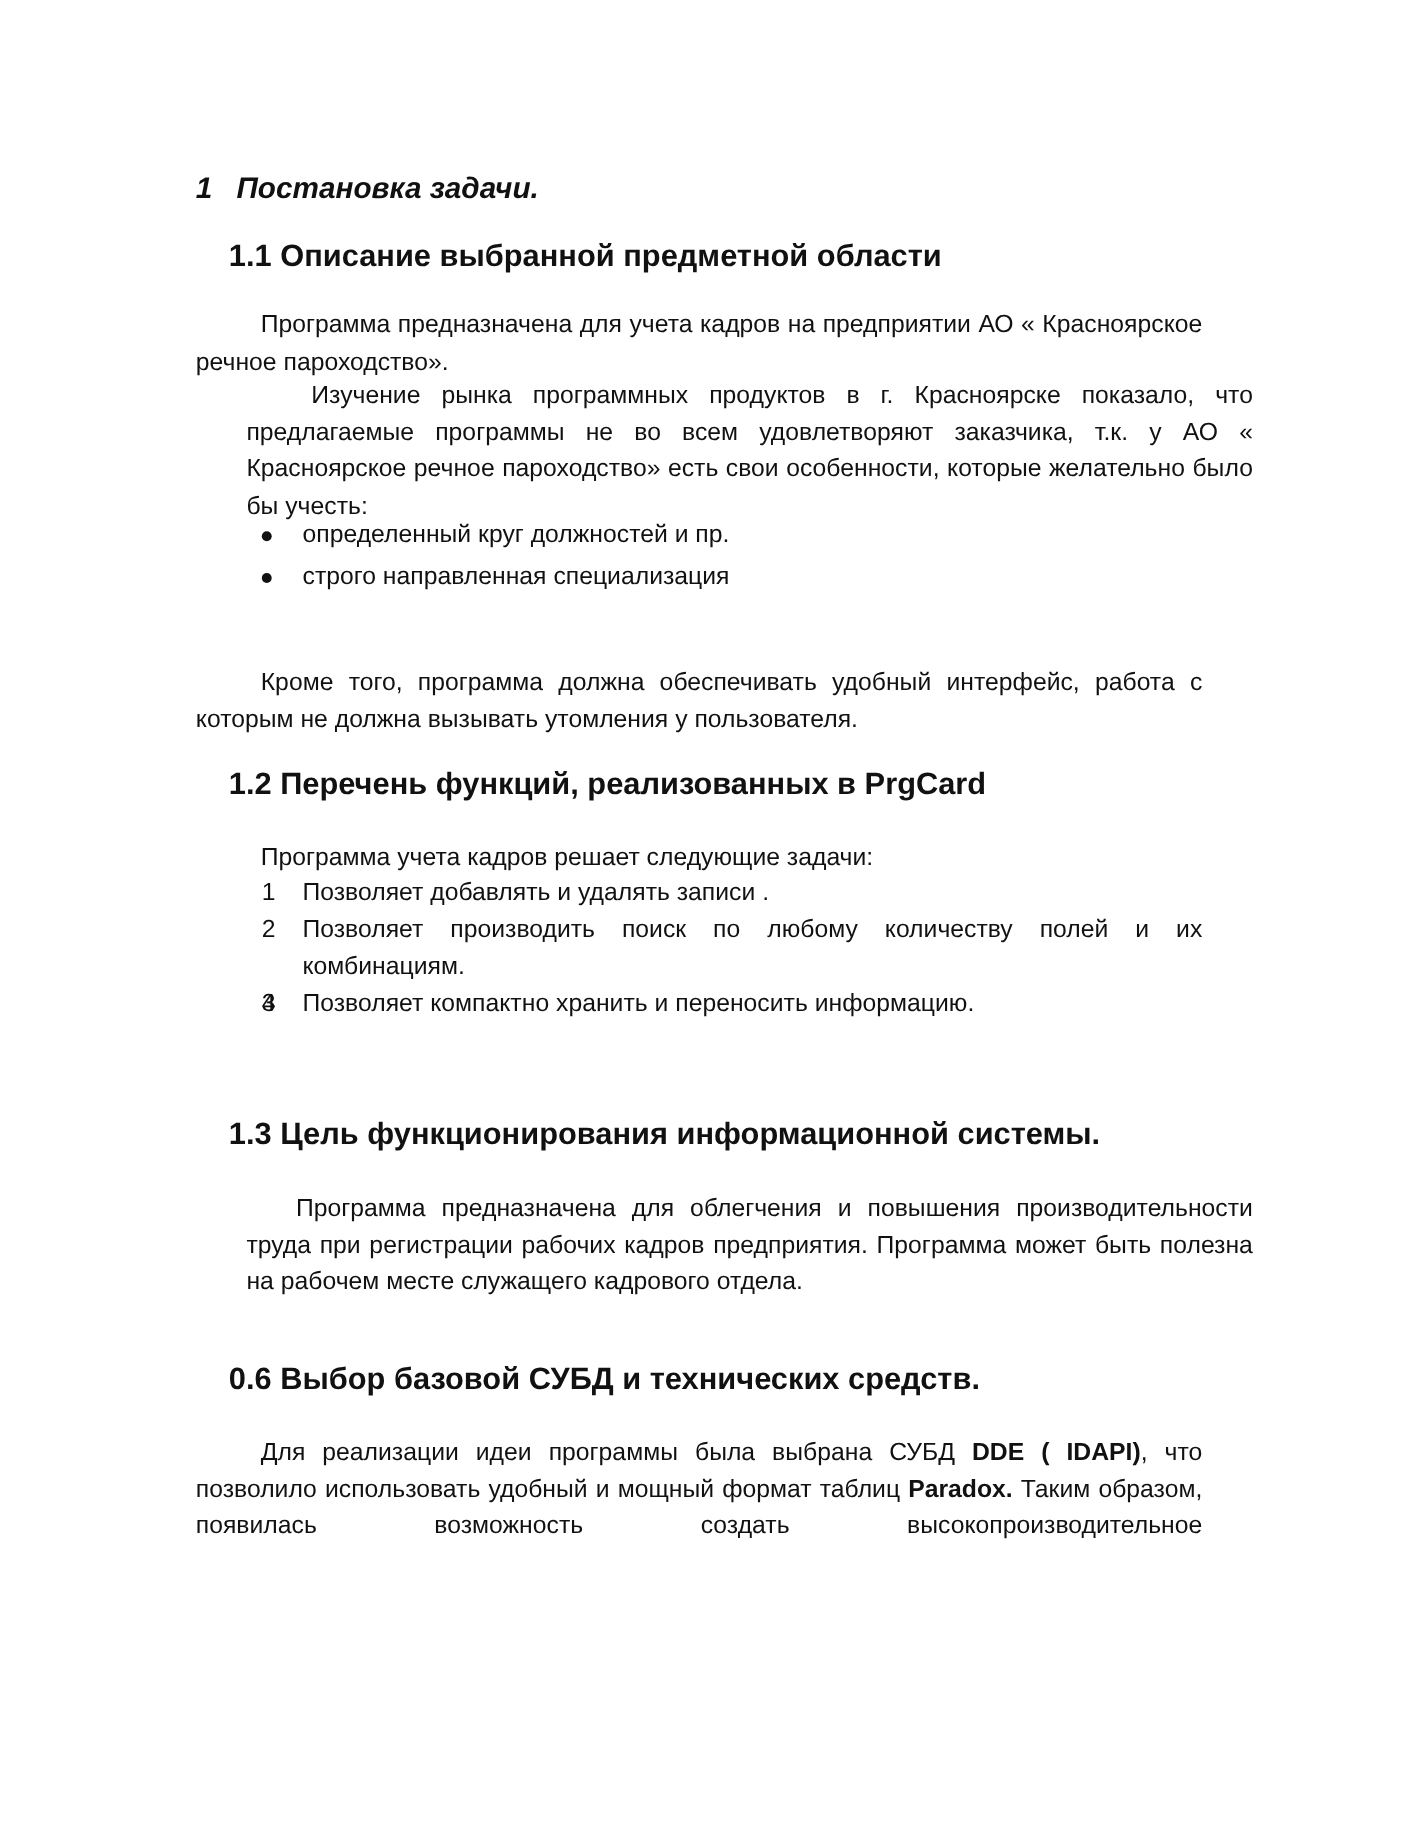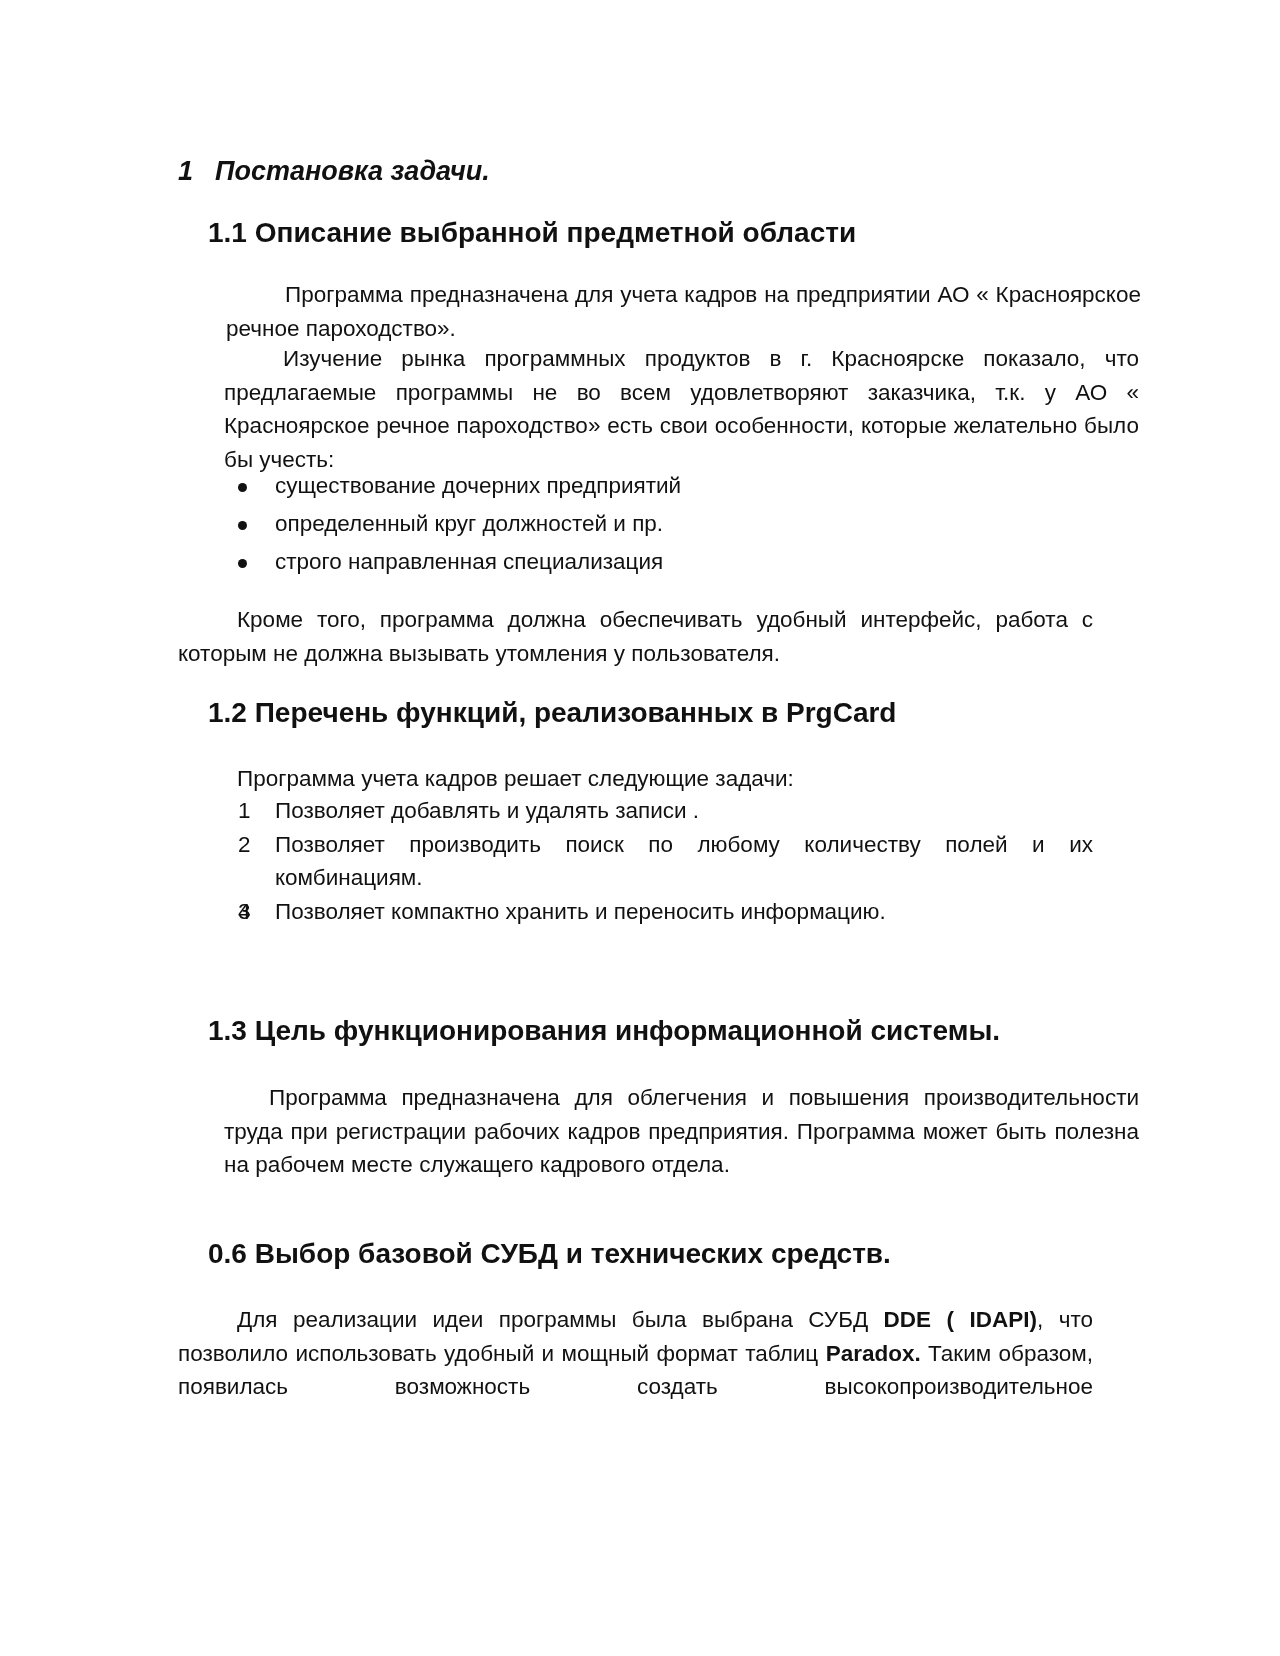--- a/index.html
+++ b/index.html
@@ -37,26 +37,25 @@
 <body>
 
 <div class="page">
 
   <div class="h1">
     <span class="num">1</span><span>Постановка задачи.</span>
   </div>
 
   <div class="h2" style="top:216px;">1.1 Описание выбранной предметной области</div>
 
-  <div class="para" style="top:278px;margin-left:48px;">Программа предназначена для учета кадров на предприятии АО « Красноярское речное пароходство».</div>
+  <div class="para" style="top:278px;">Программа предназначена для учета кадров на предприятии АО « Красноярское речное пароходство».</div>
 
   <div class="para" style="top:342px;margin-left:46px;">Изучение рынка программных продуктов в г. Красноярске показало, что предлагаемые программы не во всем удовлетворяют заказчика, т.к. у АО « Красноярское речное пароходство» есть свои особенности, которые желательно было бы учесть:</div>
 
   <ul class="bul" style="top:467px;">
-    <li><span class="dot"></span><span>существование дочерних предприятий</span></li>
     <li><span class="dot"></span><span>определенный круг должностей и пр.</span></li>
     <li><span class="dot"></span><span>строго направленная специализация</span></li>
   </ul>
 
   <div class="para" style="top:603px;">Кроме того, программа должна обеспечивать удобный интерфейс, работа с которым не должна вызывать утомления у пользователя.</div>
 
   <div class="h2" style="top:696px;">1.2 Перечень функций, реализованных в PrgCard</div>
 
   <div class="para" style="top:762px; text-indent:59px;">Программа учета кадров решает следующие задачи:</div>
 

